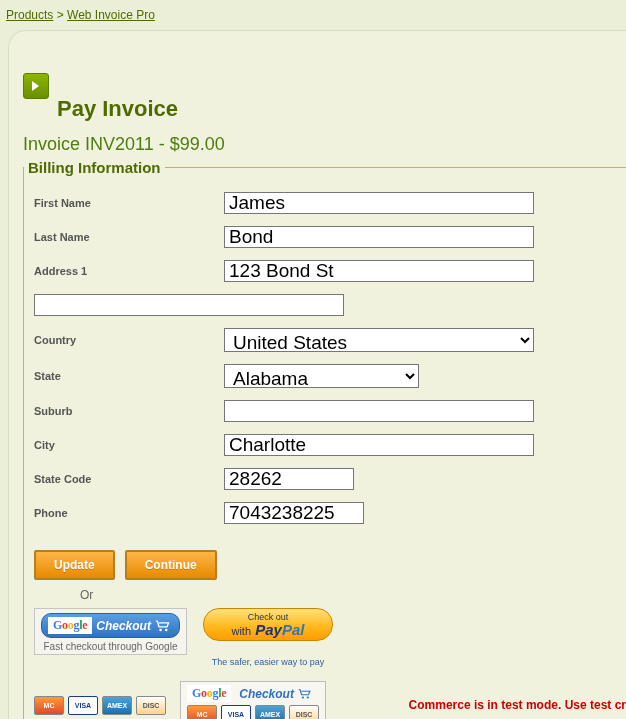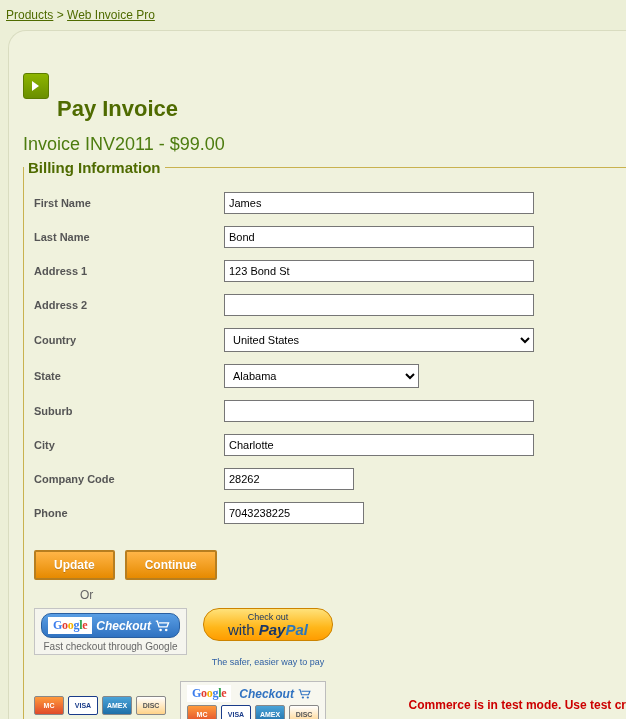--- a/index.html
+++ b/index.html
@@ -70,21 +70,21 @@
   .form-label {
     width: 190px;
     font-size: 11px;
     font-weight: bold;
     color: #555;
   }
   .text-input {
     height: 22px;
     border: 1px solid #767676;
     padding: 2px 4px;
-    font-size: 11px;
+    font-size: 19px;
     font-family: inherit;
     background: #fff;
   }
   .w-wide { width: 310px; }
   .w-med  { width: 195px; }
   .w-zip  { width: 130px; }
   .w-phone{ width: 140px; }
   select.text-input { height: 24px; }
 
   .buttons-row {
@@ -216,21 +216,20 @@
     </div>
     <div class="form-row">
       <div class="form-label">Last Name</div>
       <input class="text-input w-wide" value="Bond" style="">
     </div>
     <div class="form-row">
       <div class="form-label">Address 1</div>
       <input class="text-input w-wide" value="123 Bond St" style="">
     </div>
     <div class="form-row">
-      <div class="form-label">Address 2</div>
       <input class="text-input w-wide" value="" style="">
     </div>
     <div class="form-row">
       <div class="form-label">Country</div>
       <select class="text-input w-wide">
         <option>United States</option>
       </select>
     </div>
     <div class="form-row">
       <div class="form-label">State</div>
@@ -240,21 +239,21 @@
     </div>
     <div class="form-row">
       <div class="form-label">Suburb</div>
       <input class="text-input w-wide" value="" style="">
     </div>
     <div class="form-row">
       <div class="form-label">City</div>
       <input class="text-input w-wide" value="Charlotte" style="">
     </div>
     <div class="form-row">
-      <div class="form-label">Company Code</div>
+      <div class="form-label">State Code</div>
       <input class="text-input w-zip" value="28262" style="">
     </div>
     <div class="form-row">
       <div class="form-label">Phone</div>
       <input class="text-input w-phone" value="7043238225" style="">
     </div>
 
     <div class="buttons-row">
       <button class="btn">Update</button>
       <button class="btn">Continue</button>
@@ -275,21 +274,21 @@
         </div>
         <div class="gtag">Fast checkout through Google</div>
       </div>
 
       <div>
         <div class="paypal-btn">
           <div class="pp-top">
             <span>Check out</span>
           </div>
           <div class="pp-main">
-            <span style="font-size:15px;font-style:normal;font-weight:normal;">with</span>
+            <span style="font-size:11px;font-style:normal;font-weight:normal;">with</span>
             <span>Pay</span><span class="pal">Pal</span>
           </div>
         </div>
         <div class="pp-tag">The safer, easier way to pay</div>
       </div>
     </div>
 
     <div class="bottom-row">
       <div class="card-strip">
         <div class="cc mc">MC</div>

